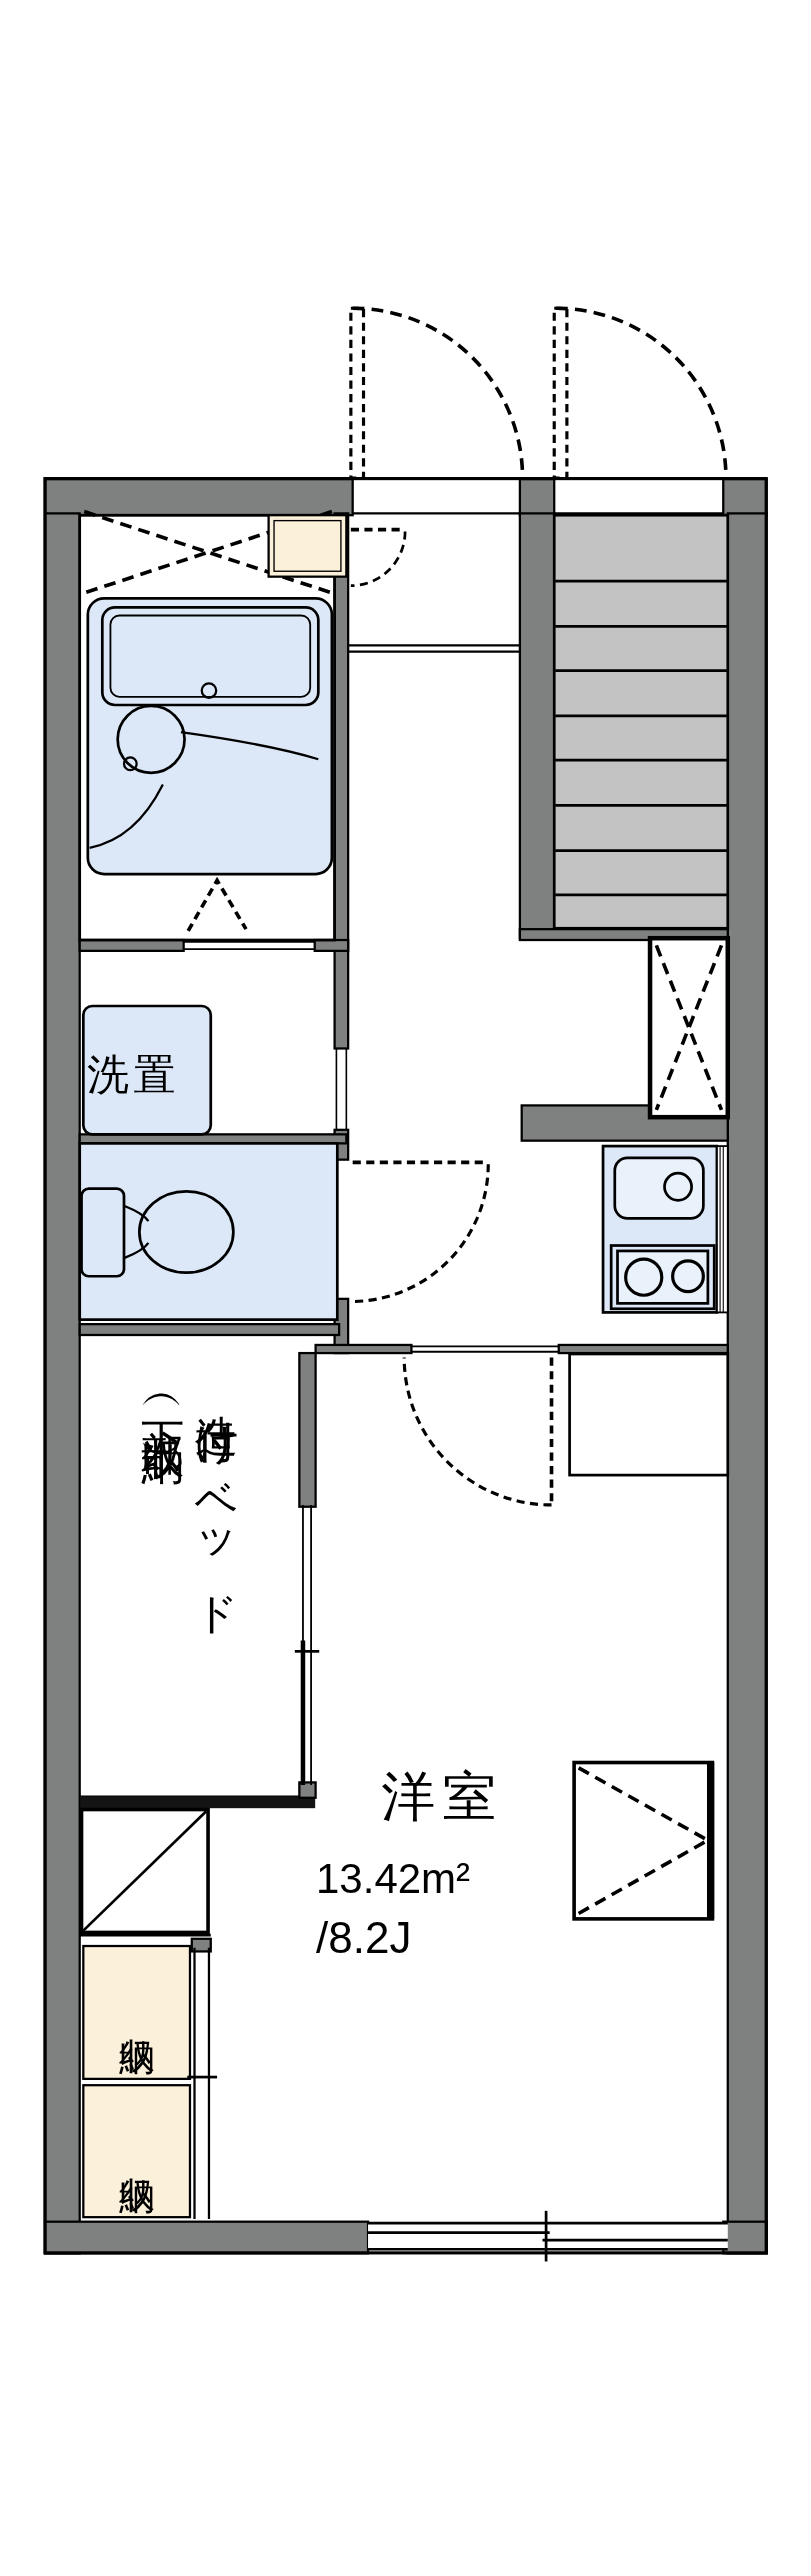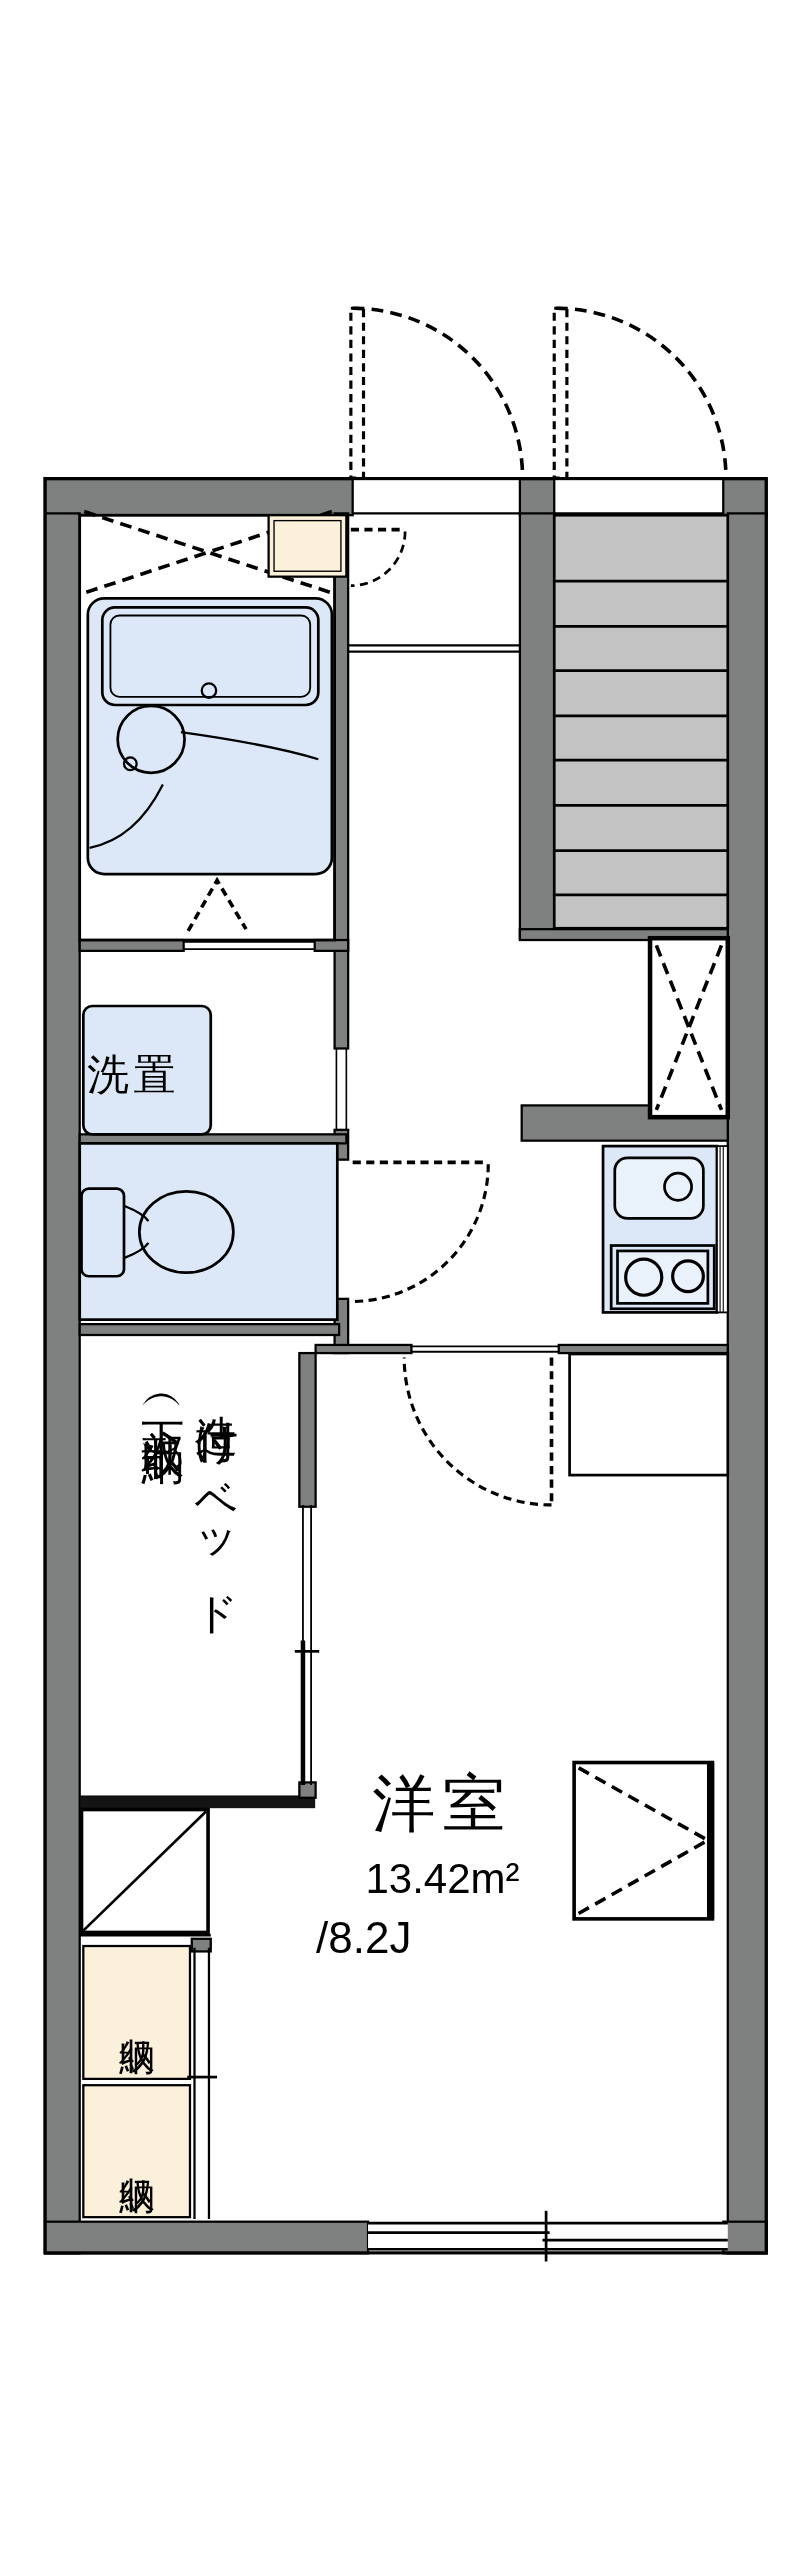--- a/index.html
+++ b/index.html
@@ -18,22 +18,22 @@
   .dashed{stroke-dasharray:13 8;}
   .dashsm{stroke-dasharray:9 6;}
 
   .lbl{position:absolute;color:#000;}
   .lbl-washer{left:83px;top:1047px;width:101px;text-align:center;
               font-size:42px;letter-spacing:4.5px;}
   .lbl-bed{left:136px;top:1381px;height:334px;
            writing-mode:vertical-rl;text-orientation:mixed;
            font-size:43px;letter-spacing:7.2px;line-height:1.25;white-space:pre-line;}
   .lbl-roomname{left:334px;top:1761px;width:217px;text-align:center;
-                font-size:63px;letter-spacing:7.2px;}
-  .lbl-areasqm{left:316px;top:1855px;width:253px;text-align:center;font-size:42px;}
+                font-size:54px;letter-spacing:7.2px;}
+  .lbl-areasqm{left:316px;top:1855px;width:253px;text-align:left;font-size:42px;}
   .lbl-areajo{left:316px;top:1913px;width:253px;font-size:44px;}
   .lbl-storage{position:absolute;left:83px;width:107px;height:128px;
                display:flex;align-items:center;justify-content:center;}
   .lbl-storage span{writing-mode:vertical-rl;text-orientation:mixed;
                     font-size:36px;letter-spacing:3.6px;}
   .st1{top:1949px;} .st2{top:2088px;}
 </style>
 </head>
 <body>
 

